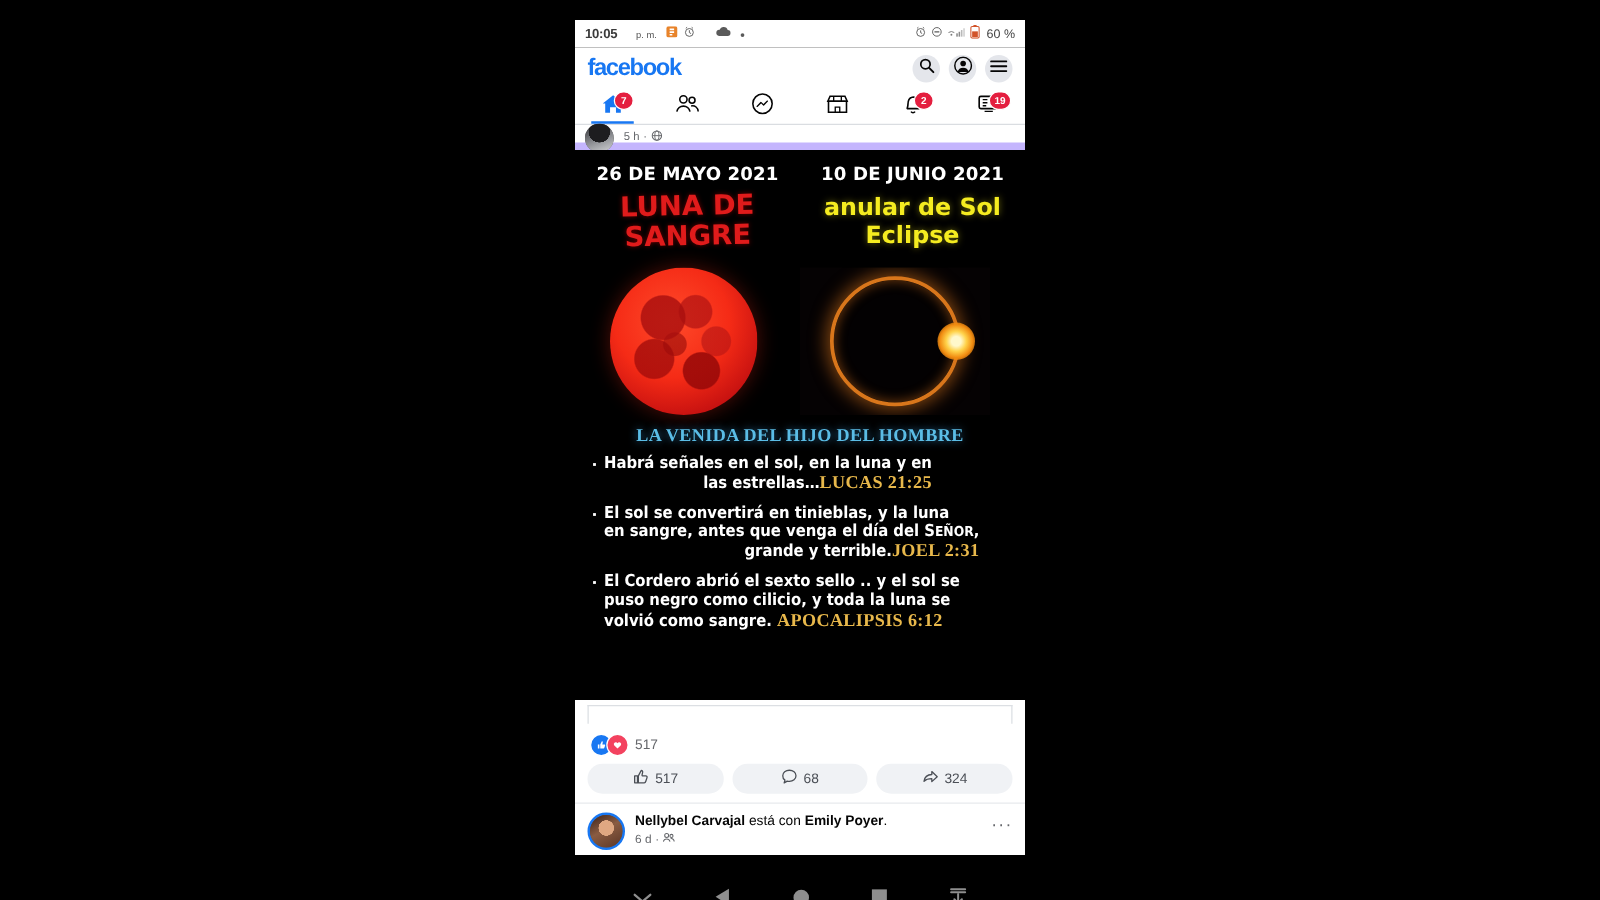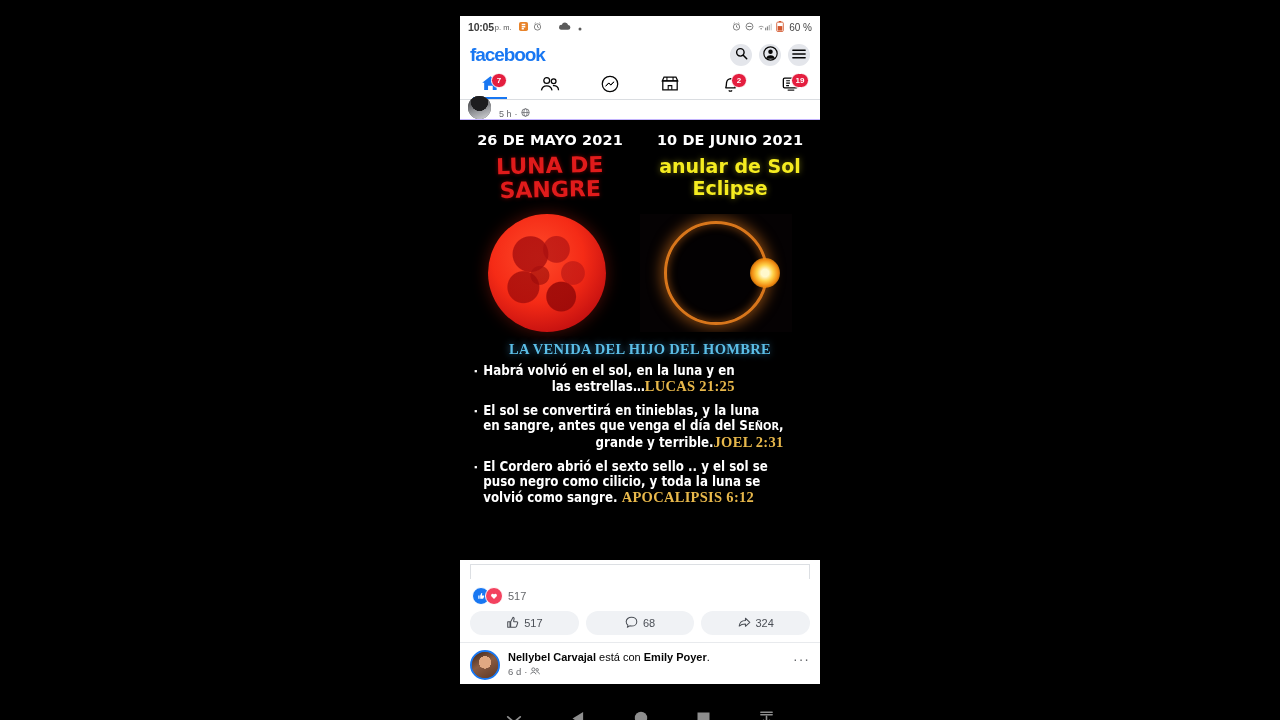--- a/index.html
+++ b/index.html
@@ -14,21 +14,21 @@
     position:absolute;left:460px;top:16px;width:360px;height:720px;
     background:#000;overflow:hidden;
   }
 
   
   .statusbar{
     height:22px;background:#fff;display:flex;align-items:center;
     padding:0 8px;box-sizing:border-box;color:#3b3b3b;font-size:10.5px;
   }
   .sb-time{font-weight:600;letter-spacing:-0.2px;}
-  .sb-ampm{font-size:7.5px;margin-left:1px;color:#555;text-align:center;}
+  .sb-ampm{font-size:7.5px;margin-left:15px;color:#555;text-align:center;}
   .sb-left-icons{display:flex;align-items:center;gap:5px;margin-left:7px;}
   .sb-mid{flex:1;display:flex;align-items:center;gap:7px;margin-left:16px;}
   .sb-right{display:flex;align-items:center;gap:4px;}
   .sb-pct{font-size:10px;color:#444;margin-left:1px;}
   .ic{display:inline-block;line-height:1;}
 
   
   .fbheader{
     background:#fff;height:34px;display:flex;align-items:center;
     justify-content:space-between;padding:0 10px;box-sizing:border-box;
@@ -56,22 +56,22 @@
   .badge{
     position:absolute;background:#e41e3f;color:#fff;border-radius:9px;
     font-size:8px;font-weight:700;line-height:1;
     padding:2.5px 3.5px;min-width:7px;text-align:center;
     top:1px;left:50%;margin-left:1px;border:1.2px solid #fff;
   }
 
   
   .feed{background:#fff;}
   .postsliver{
-    height:20px;display:flex;align-items:flex-end;padding:0 8px;
-    box-sizing:border-box;border-bottom:1px solid #c4b5fd;
+    height:20px;display:flex;align-items:center;padding:0 8px;
+    box-sizing:border-box;border-bottom:6px solid #c4b5fd;
   }
   .sliver-av{
     width:23px;height:23px;border-radius:50%;overflow:hidden;flex:0 0 auto;
     background:#4a4a4a;position:relative;margin-top:6px;
   }
   .sliver-av .hair{position:absolute;inset:0;background:
      radial-gradient(circle at 50% 28%, #1d1d1f 0 42%, transparent 43%),
      linear-gradient(160deg,#2b2b2e 0%,#8d8f93 55%,#d6d7da 100%);}
   .sliver-meta{margin-left:8px;font-size:9px;color:#65676b;
     display:flex;align-items:center;gap:3px;margin-top:4px;}
@@ -396,21 +396,21 @@
         </div>
       </div>
 
       <div class="venida">LA VENIDA DEL HIJO DEL HOMBRE</div>
 
       <div class="verses">
 
         <div class="verse">
           <span class="bullet">▪</span>
           <div class="vtext">
-            <div>Habrá volvió en el sol, en la luna y en</div>
+            <div>Habrá señales en el sol, en la luna y en</div>
             <div class="v1line2">
               <span>las estrellas…</span>
               <span class="ref">LUCAS 21:25</span>
             </div>
           </div>
         </div>
 
         <div class="verse">
           <span class="bullet">▪</span>
           <div class="vtext">

